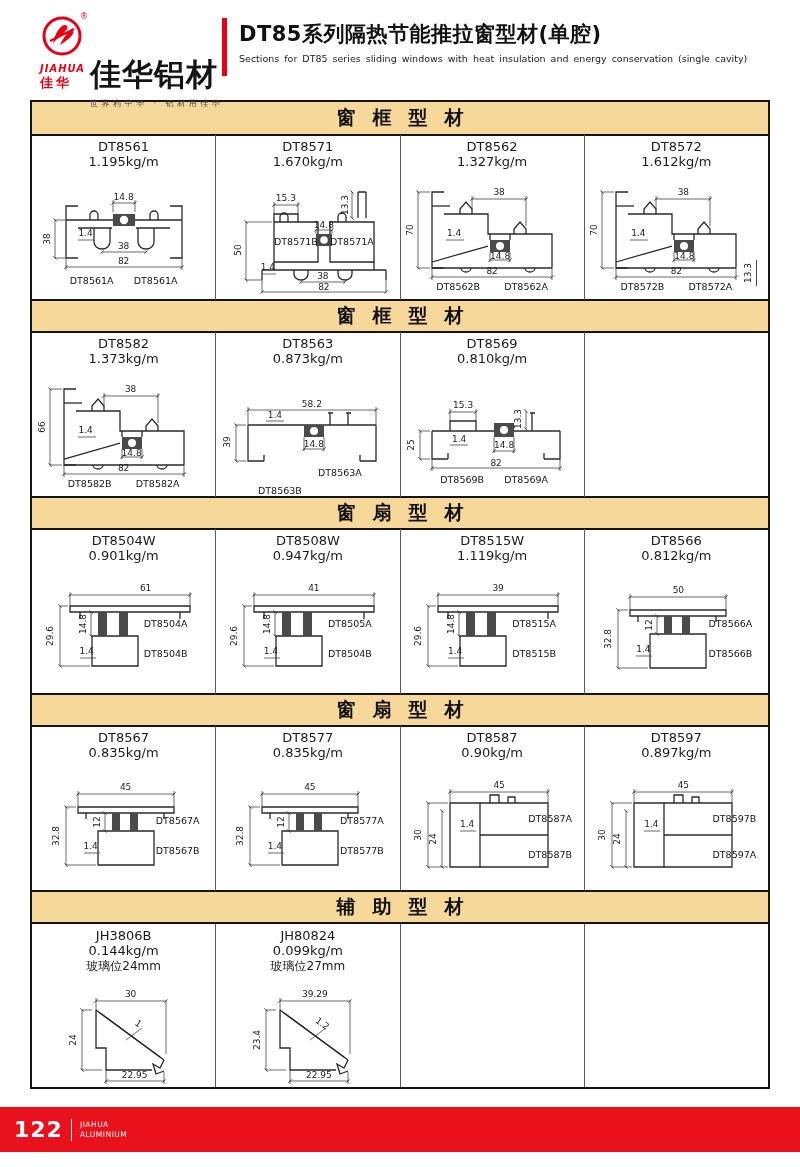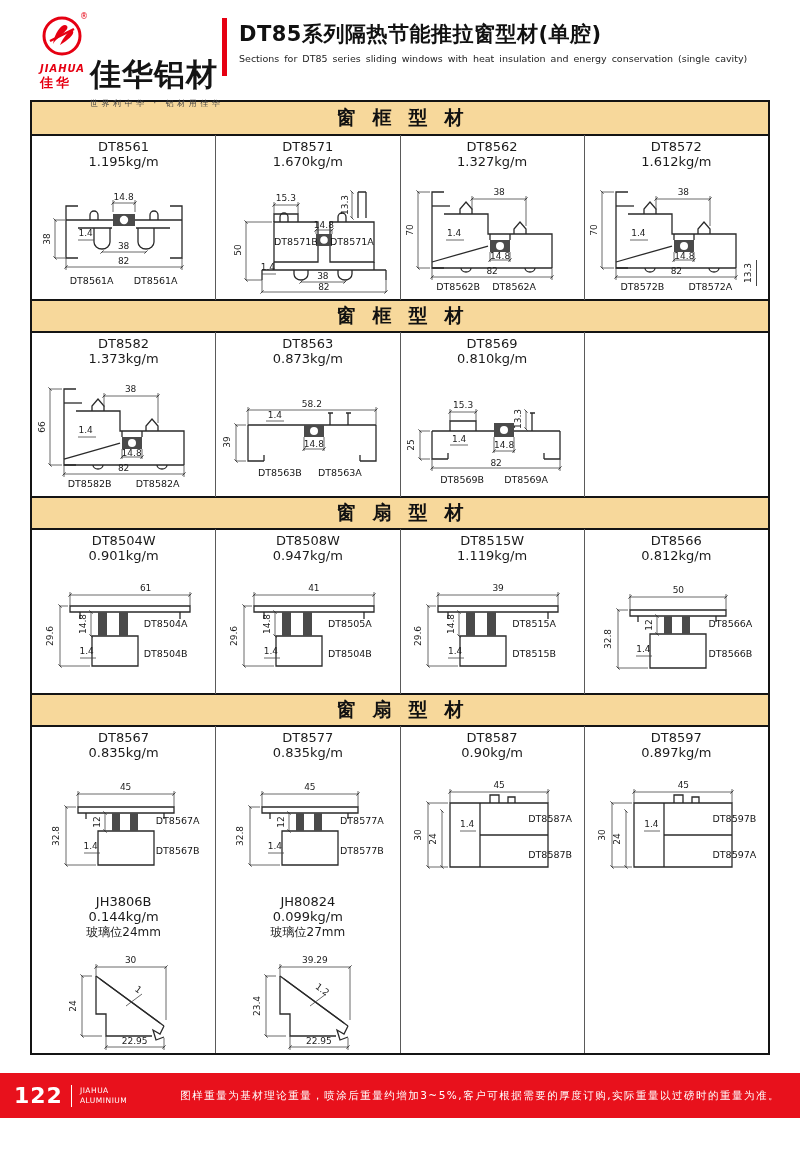--- a/index.html
+++ b/index.html
@@ -327,21 +327,21 @@
       <div class="drawing">
         <svg width="180" height="130">
             <use href="#sym-step"></use>
           </svg>
         <span class="dim" style="left:97px;top:22px">38</span>
         <span class="dim rot" style="left:8px;top:60px">70</span>
         <span class="dim" style="left:52px;top:63px">1.4</span>
         <span class="dim" style="left:98px;top:86px">14.8</span>
         <span class="dim" style="left:90px;top:101px">82</span>
         <span class="plabel" style="left:56px;top:117px">DT8562B</span>
-        <span class="plabel" style="left:112px;top:117px">DT8562A</span>
+        <span class="plabel" style="left:124px;top:117px">DT8562A</span>
       </div>
     </div>
 
     <div class="cell">
       <div class="pcode">DT8572</div>
       <div class="pweight">1.612kg/m</div>
       <div class="drawing">
         <svg width="180" height="130">
             <use href="#sym-step"></use>
           </svg>
@@ -385,21 +385,21 @@
       <div class="pcode">DT8563</div>
       <div class="pweight">0.873kg/m</div>
       <div class="drawing">
         <svg width="180" height="130">
             <use href="#sym-flat"></use>
           </svg>
         <span class="dim" style="left:94px;top:37px">58.2</span>
         <span class="dim" style="left:57px;top:48px">1.4</span>
         <span class="dim rot" style="left:9px;top:75px">39</span>
         <span class="dim" style="left:96px;top:77px">14.8</span>
-        <span class="plabel" style="left:62px;top:106px">DT8563B</span>
+        <span class="plabel" style="left:62px;top:124px">DT8563B</span>
         <span class="plabel" style="left:122px;top:106px">DT8563A</span>
       </div>
     </div>
 
     <div class="cell">
       <div class="pcode">DT8569</div>
       <div class="pweight">0.810kg/m</div>
       <div class="drawing">
         <svg width="180" height="130">
             <use href="#sym-flat2"></use>
@@ -552,20 +552,23 @@
         <span class="dim" style="left:97px;top:24px">45</span>
         <span class="dim rot" style="left:16px;top:74px">30</span>
         <span class="dim rot" style="left:31px;top:78px">24</span>
         <span class="dim" style="left:65px;top:63px">1.4</span>
         <span class="plabel" style="left:148px;top:58px">DT8597B</span>
         <span class="plabel" style="left:148px;top:94px">DT8597A</span>
       </div>
     </div>
   </div>
 
+  <div class="band">
+      <span>辅助型材</span>
+    </div>
 
   <div class="prow">
 
     <div class="cell">
       <div class="pcode">JH3806B</div>
       <div class="pweight">0.144kg/m</div>
       <div class="pnote">玻璃位24mm</div>
       <div class="drawing">
         <svg width="180" height="130">
             <use href="#sym-bead"></use>
@@ -598,14 +601,13 @@
 </div>
 
 <div class="footer-gap"></div>
 <div class="footer-bar">
   <span class="page-no">122</span>
   <span class="foot-div"></span>
   <span class="foot-brand">
     <span>JIAHUA</span>
     <span>ALUMINIUM</span>
   </span>
-  <span class="foot-note">图样重量为基材理论重量，喷涂后重量约增加3~5%,客户可根据需要的厚度订购,实际重量以过磅时的重量为准。</span>
 </div>
 
 </body></html>

